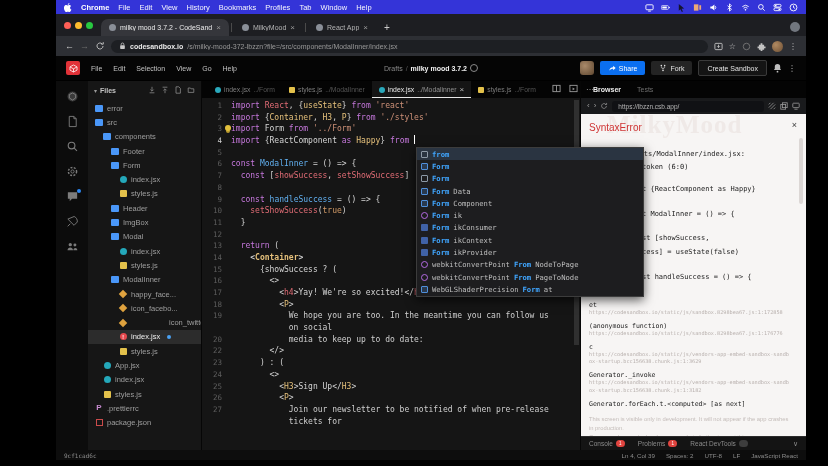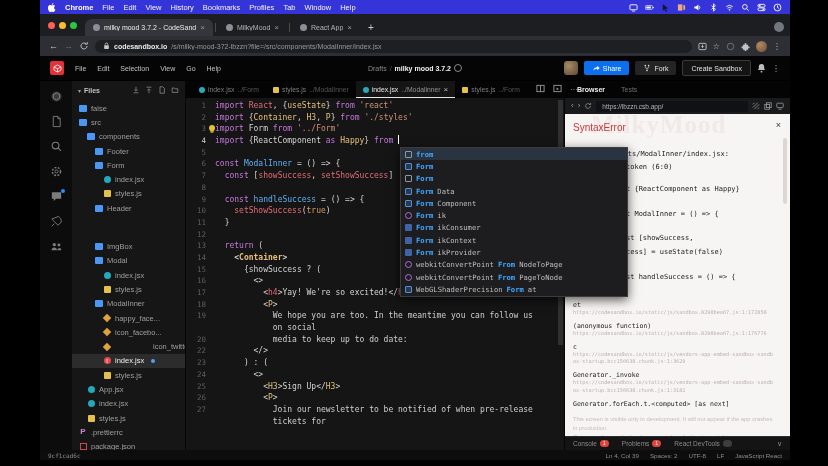--- a/index.html
+++ b/index.html
@@ -1,17 +1,17 @@
 <!DOCTYPE html>
 <html><head>
 <meta charset="utf-8">
 <style>
   html,body{margin:0;padding:0;width:828px;height:466px;background:#000;overflow:hidden;
     font-family:"Liberation Sans",sans-serif;-webkit-font-smoothing:antialiased;position:relative}
-  #screen{position:absolute;left:40px;top:0;width:750px;height:460px;background:#000;overflow:hidden}
+  #screen{position:absolute;left:56px;top:0;width:750px;height:460px;background:#000;overflow:hidden}
 
   
   #menubar{height:14px;background:#3434d8;display:flex;align-items:center;padding:0 8px;color:#fff;font-size:7.5px;gap:9px}
   #apple-logo svg{width:8px;height:9px;display:block}
   .mb-app{font-weight:bold}
   .mb-menu{opacity:.95}
   #menubar-status{margin-left:auto;display:flex;gap:7px;align-items:center}
   .mb-status-icon{color:#fff;display:flex}
   .mb-status-icon svg{width:9px;height:9px;display:block}
   .mb-status-icon.orange{color:#eda977}
@@ -430,21 +430,21 @@
               <span><svg viewBox="0 0 10 10">
                   <path d="M1.5 2.5h2.5l1 1h3.5v4.5h-7z" fill="none" stroke="currentColor"></path>
                 </svg></span>
             </span>
         </div>
         <div id="tree">
             <div class="titem" style="padding-left: 7px;">
               <span class="fi">
                 <span class="fi-folder"></span>
               </span>
-              <span>false</span>
+              <span>error</span>
             </div>
             <div class="titem" style="padding-left: 7px;">
               <span class="fi">
                 <span class="fi-folder"></span>
               </span>
               <span>src</span>
             </div>
             <div class="titem" style="padding-left: 15px;">
               <span class="fi">
                 <span class="fi-folder"></span>
@@ -474,21 +474,21 @@
                 <span class="fi-js"></span>
               </span>
               <span>styles.js</span>
             </div>
             <div class="titem" style="padding-left: 23px;">
               <span class="fi">
                 <span class="fi-folder"></span>
               </span>
               <span>Header</span>
             </div>
-            <div class="titem" style="padding-left: 23px; margin-top: 24px;">
+            <div class="titem" style="padding-left: 23px;">
               <span class="fi">
                 <span class="fi-folder"></span>
               </span>
               <span>ImgBox</span>
             </div>
             <div class="titem" style="padding-left: 23px;">
               <span class="fi">
                 <span class="fi-folder"></span>
               </span>
               <span>Modal</span>

